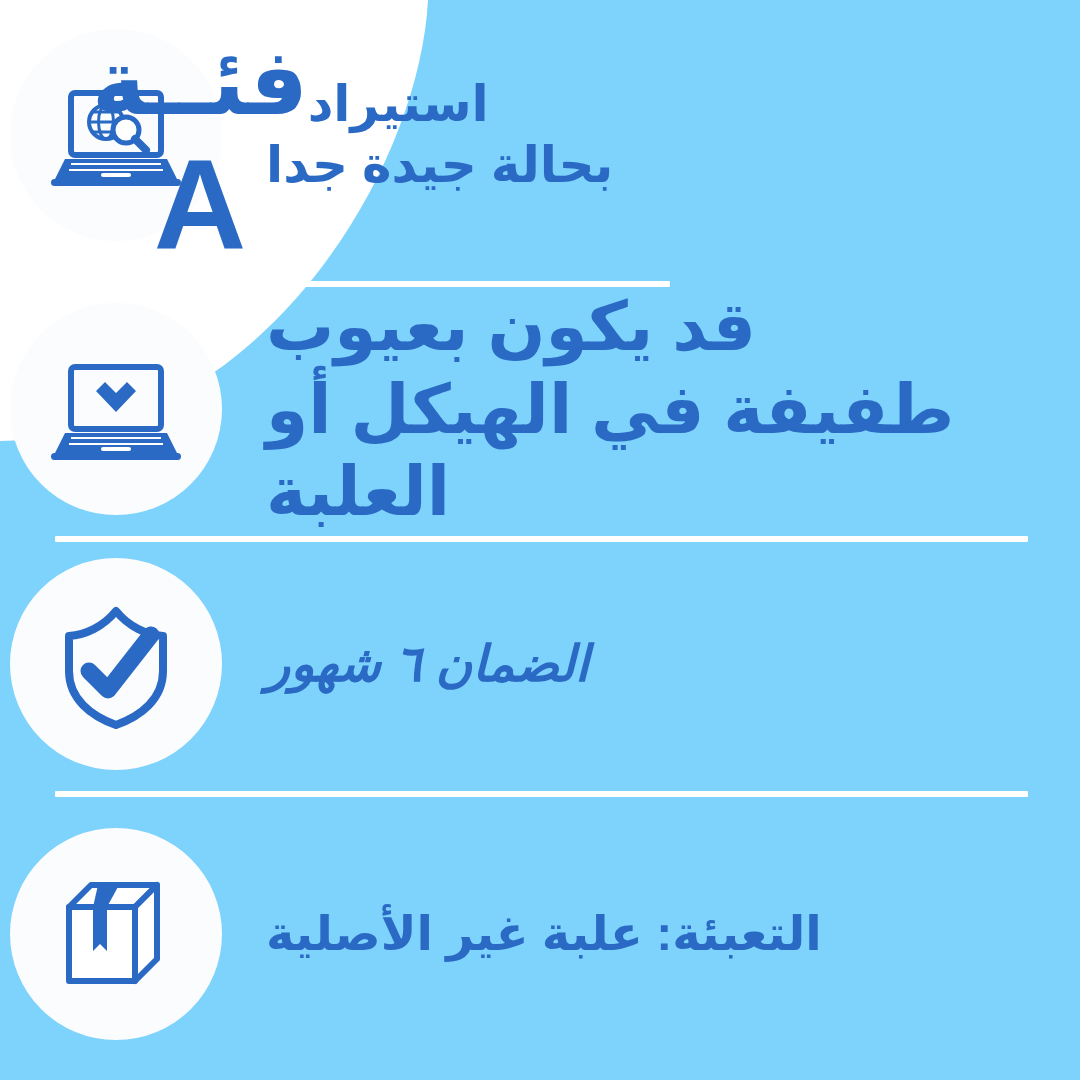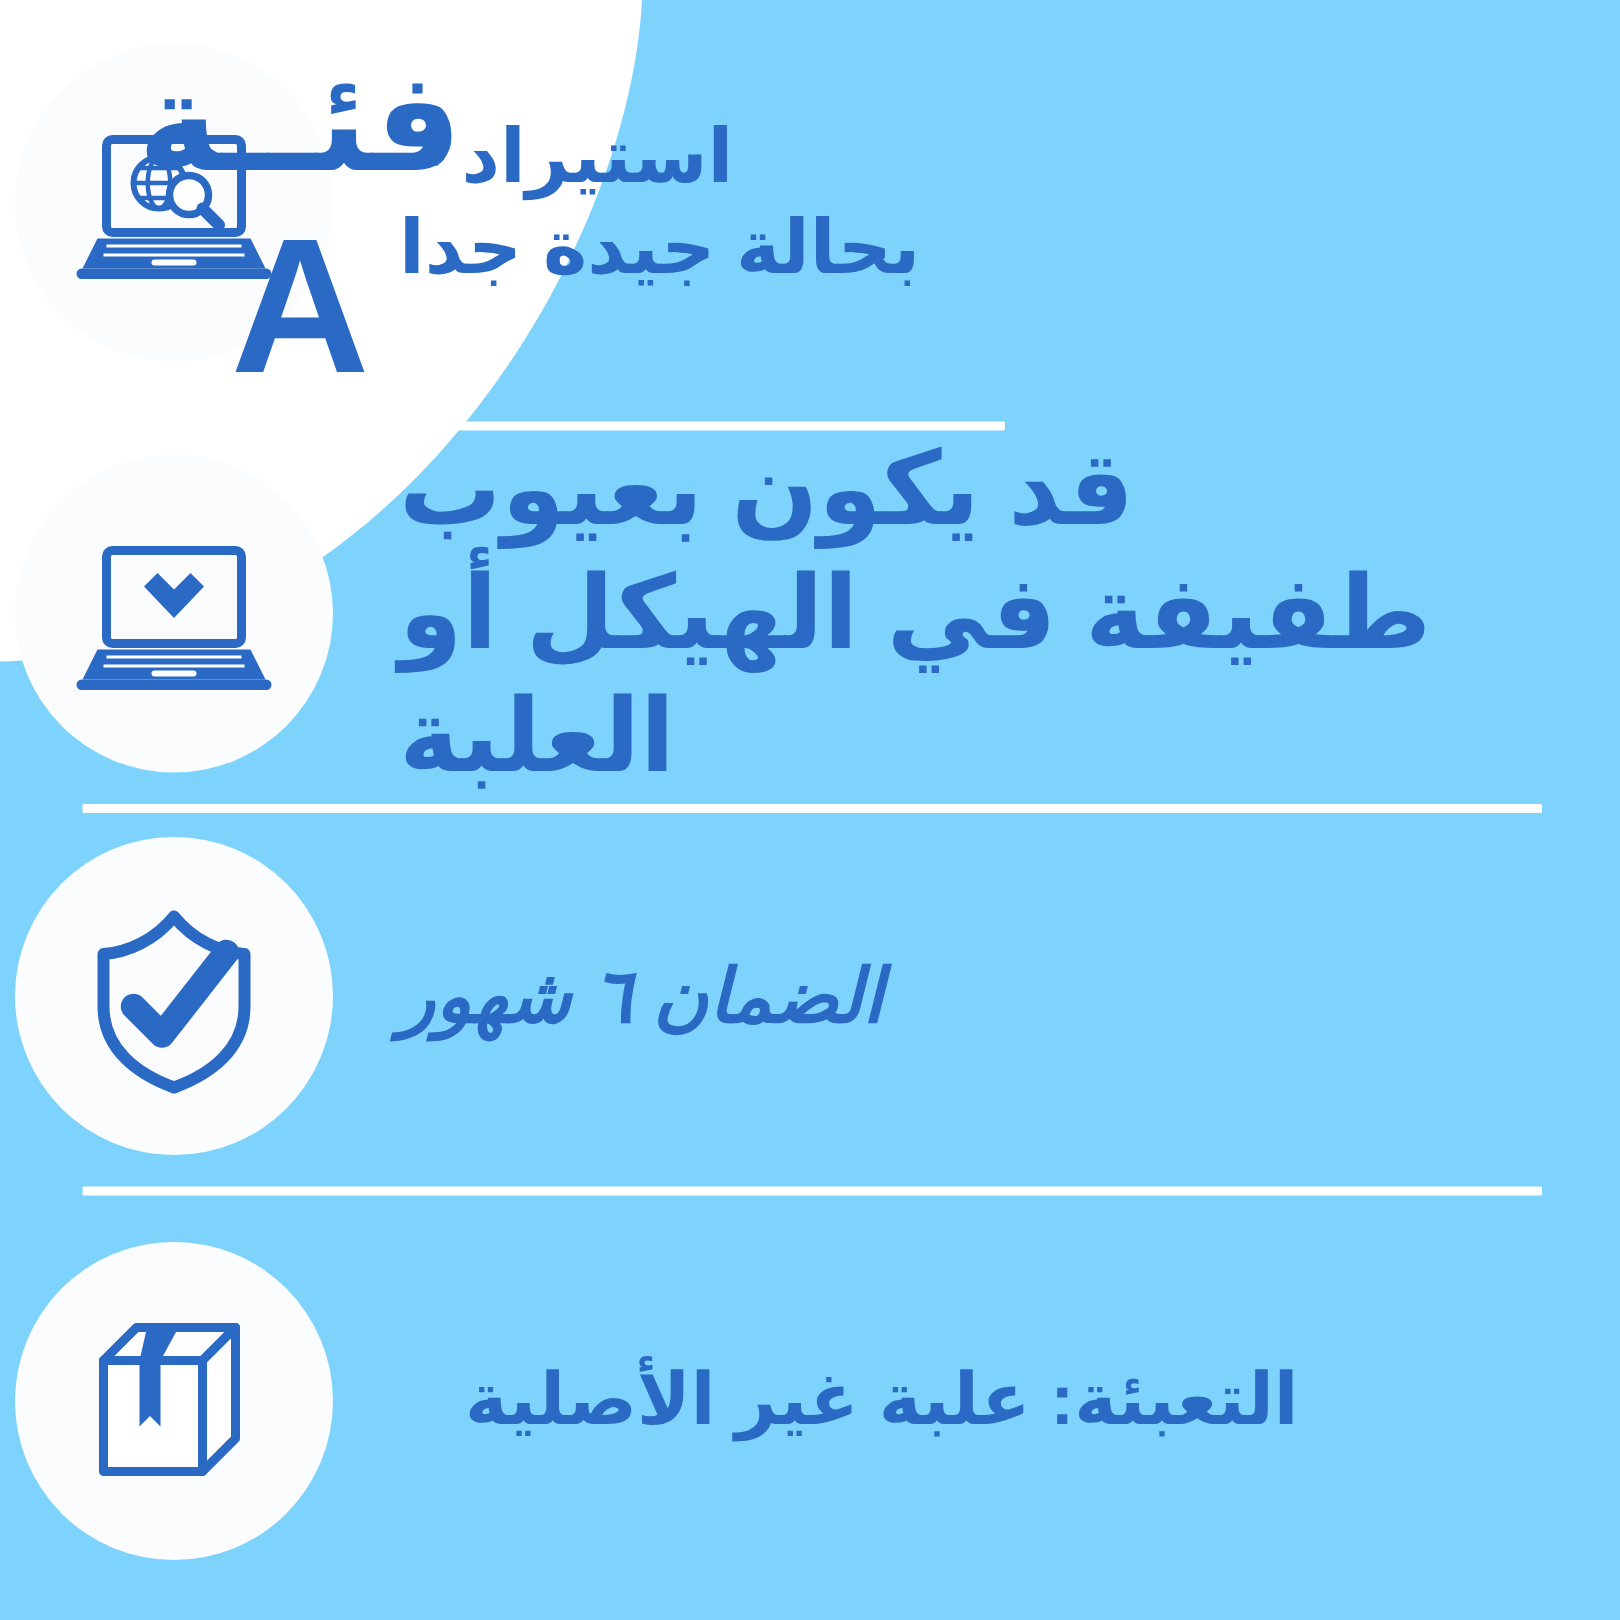--- a/index.html
+++ b/index.html
@@ -86,21 +86,21 @@
     display: flex;
     align-items: center;
     justify-content: center;
   }
   .icon-badge svg { display: block; }
 
   
   #row-1 { top: 29px;  height: 212px; }
   #row-2 { top: 303px; height: 212px; }
   #row-3 { top: 558px; height: 212px; font-style: italic; }
-  #row-4 { top: 828px; height: 212px; gap: 44px; }
+  #row-4 { top: 828px; height: 212px; }
 
   #row-1 .row-text { font-size: 50px; }
   #row-2 .row-text { font-size: 68px; }
   #row-3 .row-text { font-size: 50px; }
   #row-4 .row-text { font-size: 48px; }
 
   
   .divider {
     position: absolute;
     height: 6px;

